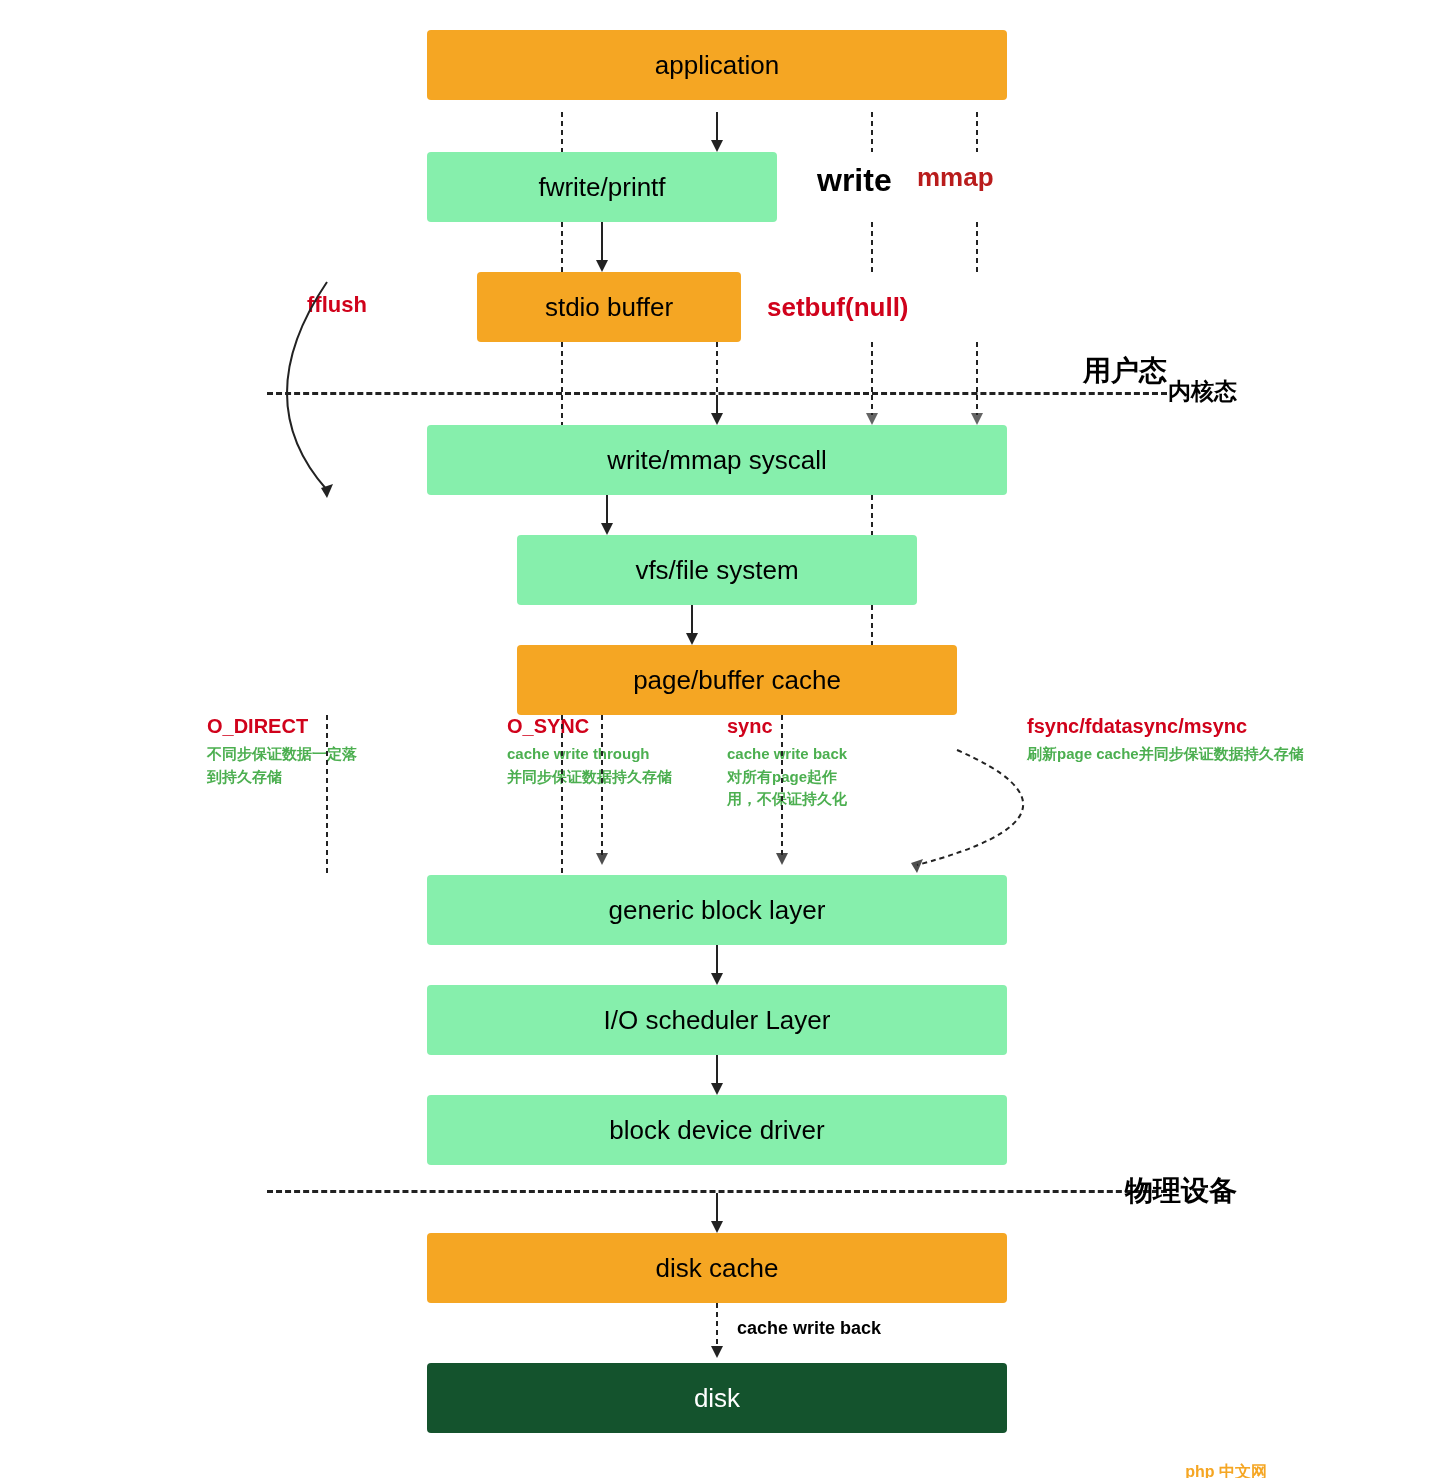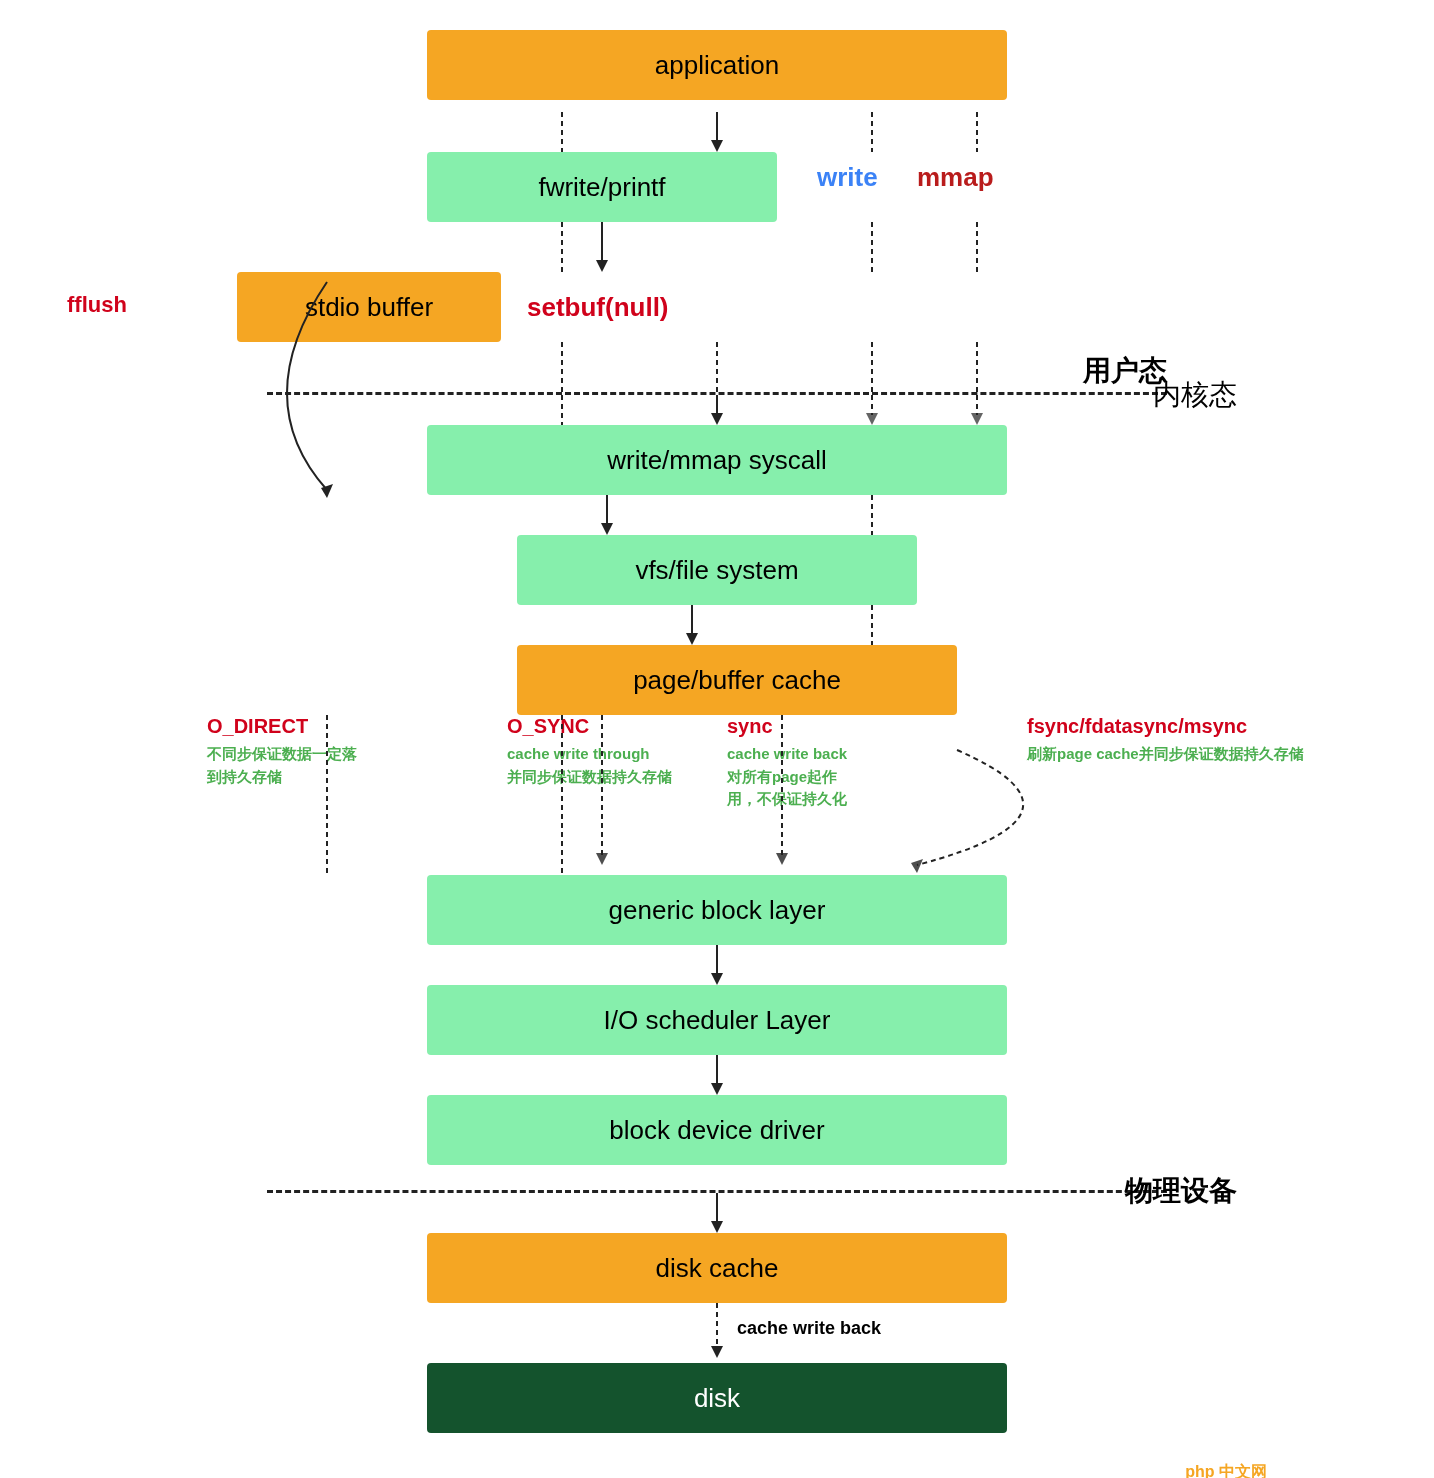--- a/index.html
+++ b/index.html
@@ -63,39 +63,39 @@
     </svg>
   </div>
 
   <div style="display:flex; justify-content:center; position:relative; height:70px; align-items:center;">
     <div style="position:relative; width:580px; height:70px;">
 
       <div class="block block-blue" style="position:absolute; left:0; top:0; width:350px; height:70px;">
         <span>fwrite/printf</span>
       </div>
 
-      <div style="position:absolute; left:390px; top:10px; font-size:26px; font-weight:bold; color:#3b82f6;">write</div>
+      <div style="position:absolute; left:390px; top:10px; font-size:32px; font-weight:bold; color:#000000;">write</div>
 
       <div style="position:absolute; left:490px; top:10px; font-size:26px; font-weight:bold; color:#b91c1c;">mmap</div>
     </div>
   </div>
 
   <div style="display:flex; justify-content:center; height:50px; position:relative;">
     <svg width="580" height="50" style="overflow:visible;">
 
       <line x1="175" y1="0" x2="175" y2="40" stroke="#222" stroke-width="2"></line>
       <polygon points="169,38 181,38 175,50" fill="#222"></polygon>
 
       <line x1="135" y1="0" x2="135" y2="50" stroke="#222" stroke-width="2" stroke-dasharray="5,4"></line>
       <line x1="445" y1="0" x2="445" y2="50" stroke="#222" stroke-width="2" stroke-dasharray="5,4"></line>
       <line x1="550" y1="0" x2="550" y2="50" stroke="#222" stroke-width="2" stroke-dasharray="5,4"></line>
     </svg>
   </div>
 
-  <div style="display:flex; position:relative; height:70px; align-items:center;">
+  <div style="display:flex; justify-content:center; position:relative; height:70px; align-items:center;">
     <div style="position:relative; width:580px; height:70px;">
 
       <div style="position:absolute; left:-120px; top:20px; font-size:22px; font-weight:bold; color:#D0021B;">fflush</div>
 
       <div class="block block-orange" style="position:absolute; left:50px; top:0; width:264px; height:70px;">
         <span>stdio buffer</span>
       </div>
 
       <div style="position:absolute; left:340px; top:20px; font-size:26px; font-weight:bold; color:#D0021B;">setbuf(null)</div>
     </div>
@@ -111,21 +111,21 @@
         <line x1="550" y1="0" x2="550" y2="50" stroke="#222" stroke-width="2" stroke-dasharray="5,4"></line>
       </svg>
 
       <div style="position:absolute; right:-160px; top:10px; font-size:28px; font-weight:bold;">用户态</div>
     </div>
   </div>
 
   <div style="display:flex; justify-content:center; margin: 0; position:relative;">
     <div style="width:900px; border-top: 3px dashed #222;"></div>
 
-    <div style="position:absolute; right:10px; top:-16px; font-size:28px; font-weight:normal;">内核态</div>
+    <div style="position:absolute; right:10px; top:-16px; font-size:23px; font-weight:bold;">内核态</div>
   </div>
 
   <div style="display:flex; justify-content:center; height:30px; position:relative;">
     <div style="position:relative; width:580px; height:30px;">
       <svg width="580" height="30" style="overflow:visible; position:absolute; top:0; left:0;">
         <line x1="135" y1="0" x2="135" y2="30" stroke="#222" stroke-width="2" stroke-dasharray="5,4"></line>
         <line x1="290" y1="0" x2="290" y2="20" stroke="#222" stroke-width="2"></line>
         <polygon points="284,18 296,18 290,30" fill="#222"></polygon>
         <line x1="445" y1="0" x2="445" y2="20" stroke="#222" stroke-width="2" stroke-dasharray="5,4"></line>
         <polygon points="439,18 451,18 445,30" fill="#222" opacity="0.7"></polygon>

